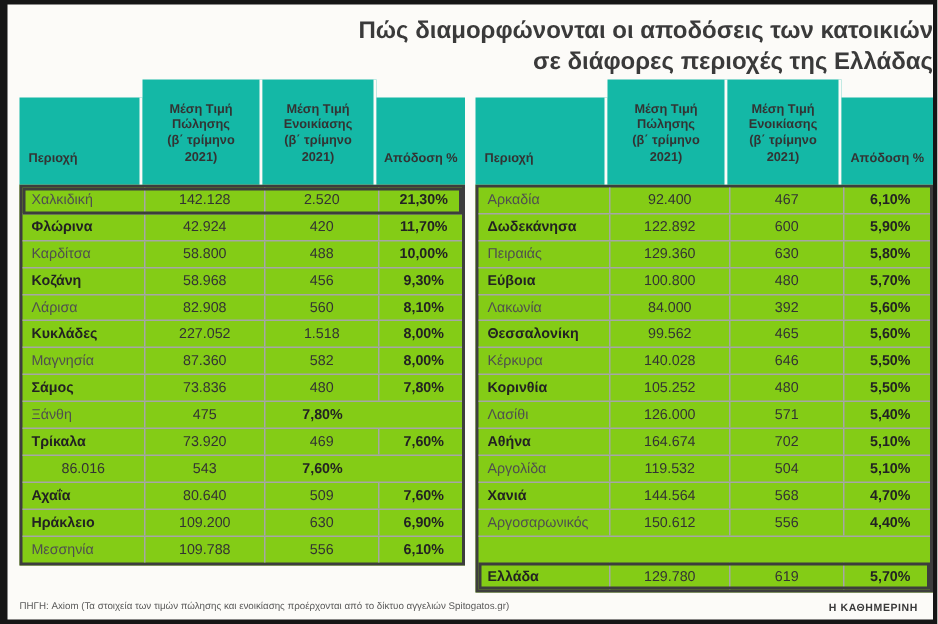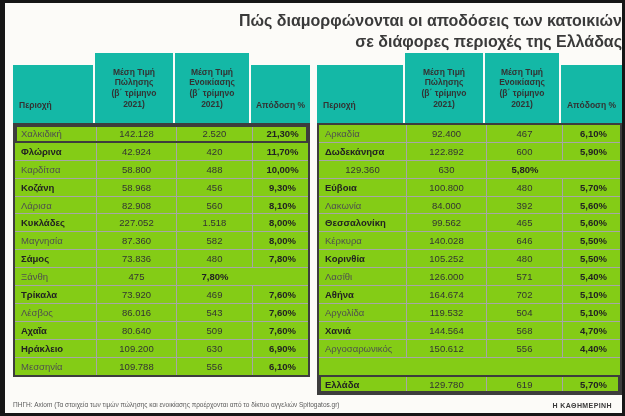--- a/index.html
+++ b/index.html
@@ -138,21 +138,20 @@
           <div class="cell c2">475</div>
           <div class="cell c3">7,80%</div>
         </div>
         <div class="row bold-region">
           <div class="cell c0">Τρίκαλα</div>
           <div class="cell c1">73.920</div>
           <div class="cell c2">469</div>
           <div class="cell c3">7,60%</div>
         </div>
         <div class="row">
-          <div class="cell c0">Λέσβος</div>
           <div class="cell c1">86.016</div>
           <div class="cell c2">543</div>
           <div class="cell c3">7,60%</div>
         </div>
         <div class="row bold-region">
           <div class="cell c0">Αχαΐα</div>
           <div class="cell c1">80.640</div>
           <div class="cell c2">509</div>
           <div class="cell c3">7,60%</div>
         </div>
@@ -191,20 +190,21 @@
           <div class="cell c2">467</div>
           <div class="cell c3">6,10%</div>
         </div>
         <div class="row bold-region">
           <div class="cell c0">Δωδεκάνησα</div>
           <div class="cell c1">122.892</div>
           <div class="cell c2">600</div>
           <div class="cell c3">5,90%</div>
         </div>
         <div class="row">
+          <div class="cell c0">Πειραιάς</div>
           <div class="cell c1">129.360</div>
           <div class="cell c2">630</div>
           <div class="cell c3">5,80%</div>
         </div>
         <div class="row bold-region">
           <div class="cell c0">Εύβοια</div>
           <div class="cell c1">100.800</div>
           <div class="cell c2">480</div>
           <div class="cell c3">5,70%</div>
         </div>

